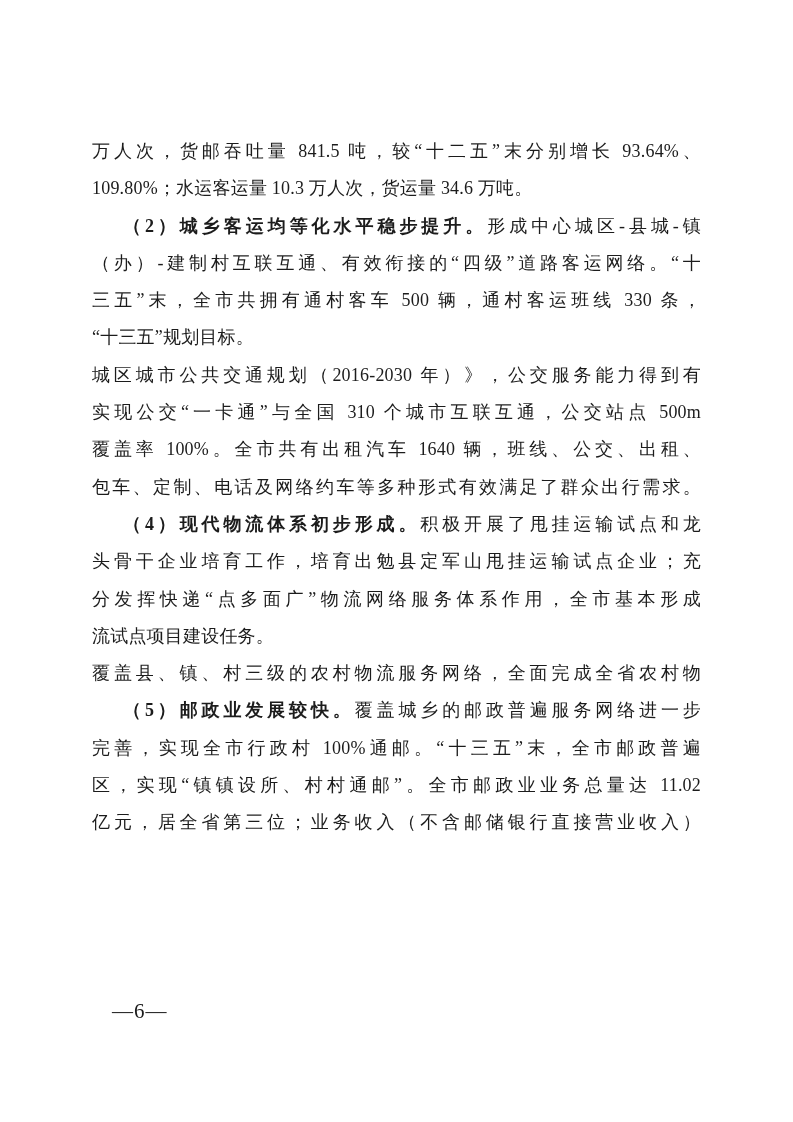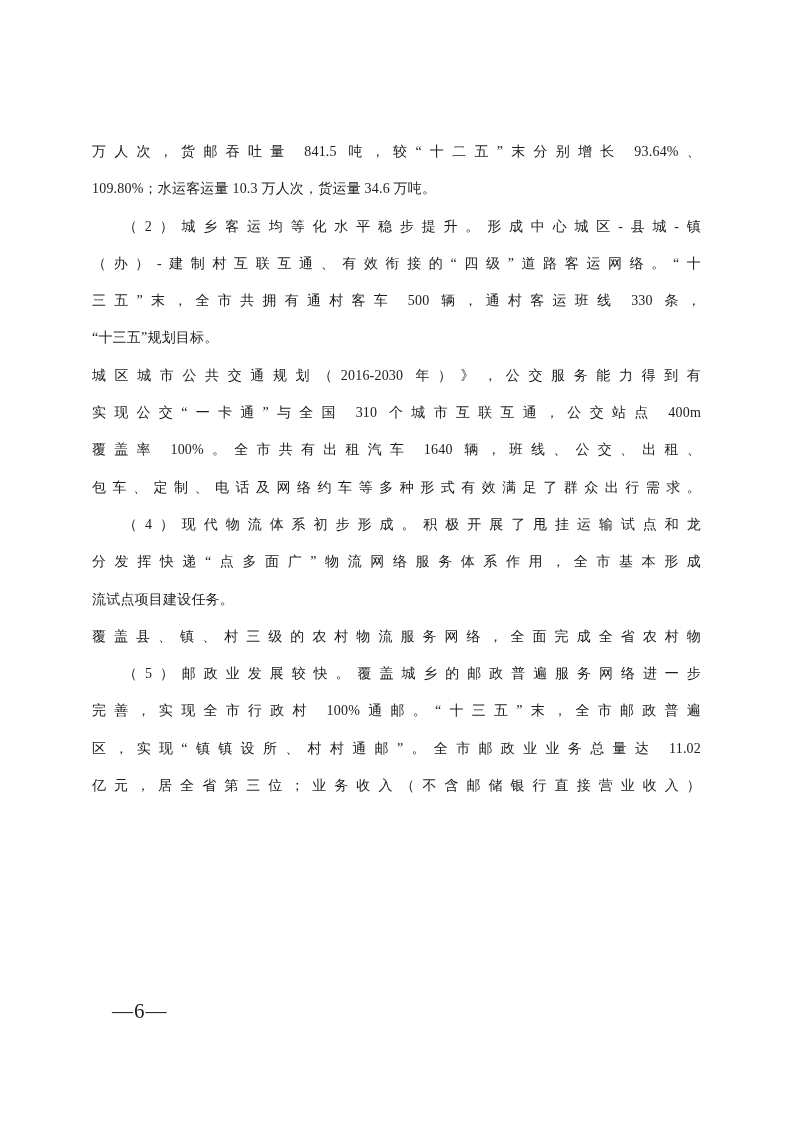--- a/index.html
+++ b/index.html
@@ -18,37 +18,37 @@
     font-family: "Liberation Serif", "DejaVu Serif", serif;
     color: #1c1c1c;
   }
   .text-block {
     position: absolute;
     left: 92px;
     top: 133px;
     width: 609px;
   }
   .line {
-    font-size: 14px;
+    font-size: 18px;
     line-height: 37.3px;
     height: 37.3px;
     text-align: left;
     white-space: normal;
     letter-spacing: 0.2px;
   }
   .line.just {
     text-align: justify;
     text-align-last: justify;
     text-justify: inter-character;
   }
   .line.indent {
     padding-left: 31px;
   }
   .seg { font-weight: 400; text-align: center; }
-  .seg.bold { font-weight: 400; }
+  .seg.bold { font-weight: 700; }
   .page-number {
     position: absolute;
     left: 112px;
     top: 997px;
     font-size: 21px;
     line-height: 28px;
     letter-spacing: 1px;
     color: #1c1c1c;
   }
 </style>
@@ -57,24 +57,25 @@
 
 <div class="page">
   <div class="text-block">
       <div class="line just"><span class="seg">万人次，货邮吞吐量 841.5 吨，较“十二五”末分别增长 93.64%、</span></div>
       <div class="line"><span class="seg">109.80%；水运客运量 10.3 万人次，货运量 34.6 万吨。</span></div>
       <div class="line just indent"><span class="seg bold">（2）城乡客运均等化水平稳步提升。</span><span class="seg">形成中心城区-县城-镇</span></div>
       <div class="line just"><span class="seg">（办）-建制村互联互通、有效衔接的“四级”道路客运网络。“十</span></div>
       <div class="line just"><span class="seg">三五”末，全市共拥有通村客车 500 辆，通村客运班线 330 条，</span></div>
       <div class="line"><span class="seg">“十三五”规划目标。</span></div>
       <div class="line just"><span class="seg">城区城市公共交通规划（2016-2030 年）》，公交服务能力得到有</span></div>
-      <div class="line just"><span class="seg">实现公交“一卡通”与全国 310 个城市互联互通，公交站点 400m</span></div>
+      <div class="line just"><span class="seg">实现公交“一卡通”与全国 310 个城市互联互通，公交站点 500m</span></div>
       <div class="line just"><span class="seg">覆盖率 100%。全市共有出租汽车 1640 辆，班线、公交、出租、</span></div>
       <div class="line just"><span class="seg">包车、定制、电话及网络约车等多种形式有效满足了群众出行需求。</span></div>
       <div class="line just indent"><span class="seg bold">（4）现代物流体系初步形成。</span><span class="seg">积极开展了甩挂运输试点和龙</span></div>
+      <div class="line just"><span class="seg">头骨干企业培育工作，培育出勉县定军山甩挂运输试点企业；充</span></div>
       <div class="line just"><span class="seg">分发挥快递“点多面广”物流网络服务体系作用，全市基本形成</span></div>
       <div class="line"><span class="seg">流试点项目建设任务。</span></div>
       <div class="line just"><span class="seg">覆盖县、镇、村三级的农村物流服务网络，全面完成全省农村物</span></div>
       <div class="line just indent"><span class="seg bold">（5）邮政业发展较快。</span><span class="seg">覆盖城乡的邮政普遍服务网络进一步</span></div>
       <div class="line just"><span class="seg">完善，实现全市行政村 100%通邮。“十三五”末，全市邮政普遍</span></div>
       <div class="line just"><span class="seg">区，实现“镇镇设所、村村通邮”。全市邮政业业务总量达 11.02</span></div>
       <div class="line just"><span class="seg">亿元，居全省第三位；业务收入（不含邮储银行直接营业收入）</span></div>
     </div>
   <div class="page-number">—6—</div>
 </div>

